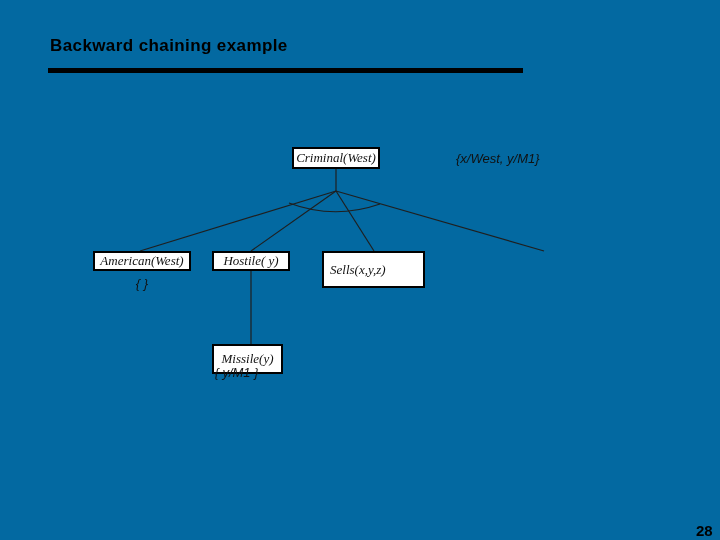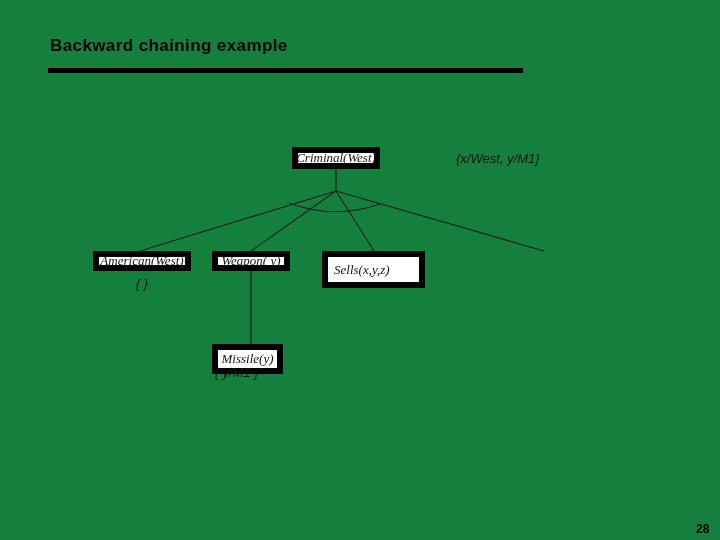--- a/index.html
+++ b/index.html
@@ -4,21 +4,21 @@
 <style>
   html, body {
     margin: 0;
     padding: 0;
     background: #ffffff;
   }
   .slide {
     position: relative;
     width: 720px;
     height: 540px;
-    background: #15803d;
+    background: #0369a1;
     overflow: hidden;
     font-family: "Liberation Sans", sans-serif;
   }
   .slide-title {
     position: absolute;
     left: 50px;
     top: 36px;
     font-family: "Liberation Sans", "DejaVu Sans", sans-serif;
     font-size: 17px;
     font-weight: bold;
@@ -37,21 +37,21 @@
   .diagram-svg {
     position: absolute;
     left: 0;
     top: 0;
     width: 720px;
     height: 540px;
   }
   .node {
     position: absolute;
     box-sizing: border-box;
-    border: 6px solid #000000;
+    border: 2px solid #000000;
     background: #ffffff;
     display: flex;
     align-items: center;
     justify-content: center;
     font-family: "Liberation Serif", "DejaVu Serif", serif;
     font-style: italic;
     font-size: 13px;
     color: #111111;
     white-space: nowrap;
   }
@@ -66,21 +66,21 @@
     font-size: 13px;
     color: #111111;
     white-space: nowrap;
   }
   .subst.centered { text-align: center; }
   .page-number {
     position: absolute;
     left: 696px;
     top: 522px;
     font-family: "Liberation Sans", "DejaVu Sans", sans-serif;
-    font-size: 12px;
+    font-size: 15px;
     font-weight: bold;
     color: #000000;
   }
   
   .node-criminal { left: 292px; top: 147px; width: 88px; height: 22px; }
   .node-american { left: 93px;  top: 251px; width: 98px; height: 20px; }
   .node-weapon   { left: 212px; top: 251px; width: 78px; height: 20px; }
   .node-sells    { left: 322px; top: 251px; width: 103px; height: 37px; }
   .node-hostile  { left: 505px; top: 251px; width: 87px; height: 20px; }
   .node-missile  { left: 212px; top: 344px; width: 71px; height: 30px; }
@@ -110,21 +110,21 @@
   </svg>
 
   <div class="node node-criminal">Criminal(West)</div>
 
   <div class="subst subst-top">{x/West, y/M1}</div>
 
   <div class="node node-american">American(West)</div>
 
   <div class="subst subst-american centered">{ }</div>
 
-  <div class="node node-weapon">Weapon( y)</div>
+  <div class="node node-weapon">Hostile( y)</div>
 
   <div class="node node-sells align-left">Sells(x,y,z)</div>
 
 
   <div class="node node-missile">Missile(y)</div>
 
   <div class="subst subst-missile centered">{ y/M1 }</div>
 
   <div class="page-number">28</div>
 

